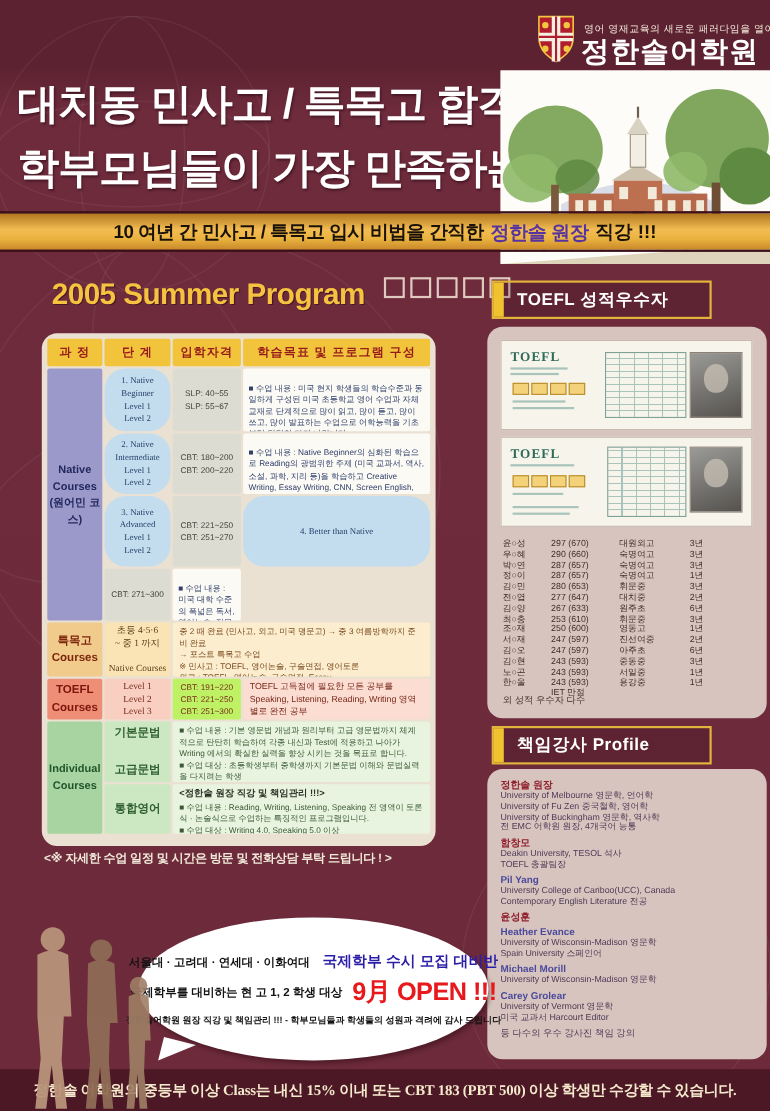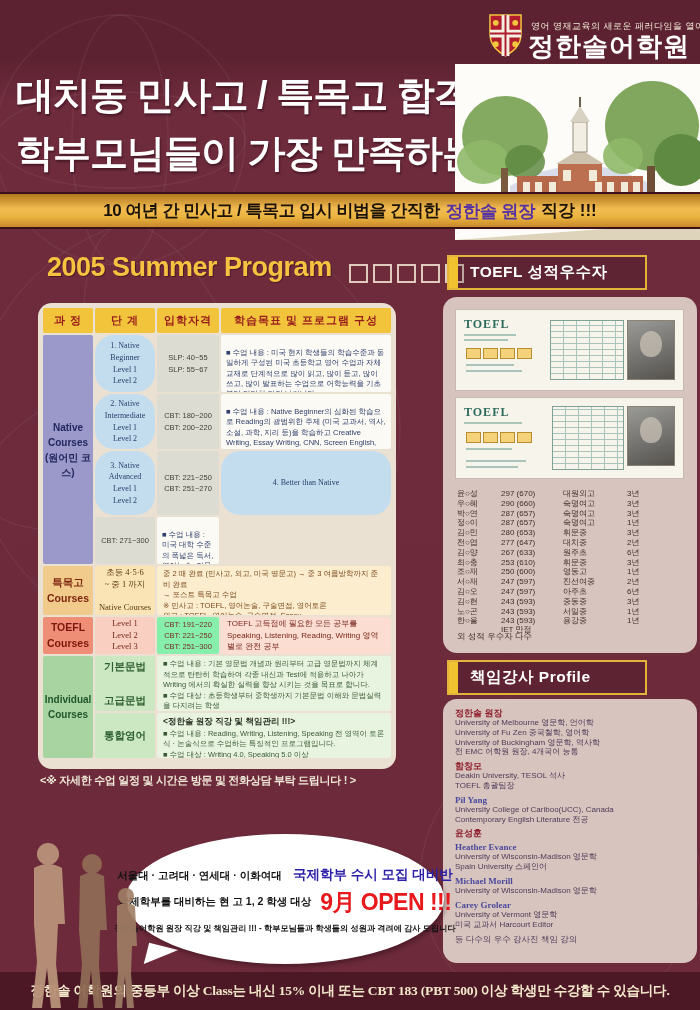--- a/index.html
+++ b/index.html
@@ -19,21 +19,21 @@
   .building-panel{position:absolute;left:455px;top:64px;width:245px;height:176px;background:#fdfcf8;}
   .banner{position:absolute;left:0;top:192px;width:700px;height:37px;
     background:linear-gradient(180deg,#b0761e 0,#f3bc52 45%,#eab33f 70%,#c9882a 100%);
     display:flex;align-items:center;justify-content:center;white-space:nowrap;
     border-top:2px solid #3a1019;border-bottom:2px solid #3a1019;box-sizing:border-box;text-align:center;}
   .banner .b1{color:#1a1208;font-weight:bold;font-size:17px;letter-spacing:-.5px;}
   .banner .b2{color:#5633a0;font-weight:bold;font-size:17.5px;margin:0 6px;letter-spacing:-.5px;}
   .banner .b3{color:#1a1208;font-weight:bold;font-size:17px;}
 
   
-  .prog-head{position:absolute;left:47px;top:252px;display:flex;align-items:flex-end;}
+  .prog-head{position:absolute;left:47px;top:252px;display:flex;align-items:flex-start;}
   .prog-title{color:#f5c33f;font-weight:bold;font-size:27px;letter-spacing:-.5px;text-shadow:1px 1px 0 rgba(40,5,15,.5);white-space:nowrap;}
   .sq{display:inline-block;width:15px;height:15px;border:2px solid rgba(245,230,215,.85);margin-left:5px;}
   .sqwrap{margin-left:12px;display:flex;}
 
   
   .ptable{position:absolute;left:38px;top:303px;width:358px;height:466px;background:#ebe1d2;border-radius:14px;
     padding:5px;box-sizing:border-box;display:grid;grid-template-columns:50px 60px 62px 1fr;
     grid-template-rows:25px 57px 55px 64px 47px 49px 37px 55px 45px;gap:2px;}
   .c{white-space:pre-line;overflow:hidden;display:flex;align-items:center;justify-content:center;
      text-align:center;border-radius:2px;}
@@ -43,21 +43,21 @@
   .nat-qual{background:#dcdcd2;color:#44413a;font-size:7.5px;line-height:1.5;}
   .desc{background:#fbfaf5;color:#32406b;font-size:7.5px;line-height:1.38;
     align-items:flex-start;justify-content:flex-start;text-align:left;padding:13px 5px;flex-direction:column;}
   .hl{color:#1d2a55;font-weight:bold;font-size:8px;width:100%;text-align:center;margin-top:2px;}
   .tm-label{background:#f0cb8b;color:#7e260d;font-weight:bold;font-size:10.5px;grid-column:1;grid-row:6;line-height:1.5;}
   .tm-step{background:#fae3b5;color:#5a3a14;font-size:8.5px;font-family:"Liberation Serif","DejaVu Serif",serif;grid-column:2;grid-row:6;line-height:1.4;}
   .tm-desc{background:#fbedcd;color:#7a4a1e;font-size:7.5px;grid-column:3/5;grid-row:6;
     align-items:flex-start;justify-content:flex-start;text-align:left;padding:3px 6px;line-height:1.4;}
   .tf-label{background:#ee8e76;color:#7c150c;font-weight:bold;font-size:10.5px;grid-column:1;grid-row:7;line-height:1.5;}
   .tf-step{background:#f8cfc0;color:#79281c;font-family:"Liberation Serif","DejaVu Serif",serif;font-size:8.5px;grid-column:2;grid-row:7;line-height:1.4;}
-  .tf-qual{background:#86efac;color:#79281c;font-size:7.5px;grid-column:3;grid-row:7;line-height:1.5;}
+  .tf-qual{background:#bef264;color:#79281c;font-size:7.5px;grid-column:3;grid-row:7;line-height:1.5;}
   .tf-desc{background:#fbddd1;color:#79281c;font-size:8px;grid-column:4;grid-row:7;
     align-items:center;justify-content:flex-start;text-align:left;padding:3px 6px;line-height:1.45;}
   .in-label{background:#a7d4a0;color:#20552b;font-weight:bold;font-size:10px;grid-column:1;grid-row:8/10;line-height:1.5;}
   .in-step{background:#cbe8c2;color:#2e5e30;font-weight:bold;font-size:10.5px;line-height:1.6;}
   .in-desc{background:#e9f4e0;color:#3a5a35;font-size:7.5px;grid-column:3/5;
     align-items:flex-start;justify-content:flex-start;text-align:left;padding:3px 6px;line-height:1.4;flex-direction:column;}
   .in-hl{color:#2c3326;font-weight:bold;font-size:8.5px;margin-bottom:1px;}
   .table-note{position:absolute;left:40px;top:773px;color:#f0e8d8;font-size:11px;font-weight:bold;letter-spacing:-.3px;}
 
   
@@ -83,21 +83,21 @@
   .rc-photo{position:absolute;width:46px;height:58px;background:linear-gradient(160deg,#9a9a96,#55524e);border:1px solid #8a8076;}
   .rc-photo:before{content:"";position:absolute;left:12px;top:10px;width:22px;height:26px;border-radius:50% 50% 45% 45%;background:#c9c2b6;opacity:.75;}
 
   .score-list{position:absolute;left:14px;top:192px;width:228px;}
   .score-row{display:grid;grid-template-columns:44px 62px 64px 1fr;color:#3e2e28;font-size:8px;line-height:9.8px;}
   .score-extra{margin-left:44px;color:#3e2e28;font-size:8px;line-height:10px;}
   .score-foot{position:absolute;left:14px;top:334px;color:#3e2e28;font-size:8.5px;}
 
   .prof{margin-bottom:4px;}
   .p-name{font-weight:bold;font-size:9px;line-height:10px;}
-  .p-name.kr{color:#8e1f2c;} .p-name.en{color:#4a4a9c;font-family:Liberation Serif, serif;}
+  .p-name.kr{color:#8e1f2c;} .p-name.en{color:#4a4a9c;}
   .p-detail{color:#4c3b57;font-size:8px;line-height:9.8px;white-space:pre-line;}
   .p-foot{color:#4c3b57;font-size:8.5px;margin-top:5px;}
 
   
   .bubble{position:absolute;left:126px;top:834px;width:318px;height:130px;background:#fff;border-radius:50%;
     box-shadow:2px 3px 4px rgba(30,0,10,.35);display:flex;flex-direction:column;align-items:center;justify-content:center;z-index:4;}
   .bubble-tail{position:absolute;left:146px;top:946px;width:0;height:0;border-style:solid;
     border-width:22px 30px 0 0;border-color:#fff transparent transparent transparent;transform:rotate(14deg);z-index:3;}
   .bl{white-space:nowrap;}
   .bl1 .t{color:#121212;font-weight:bold;font-size:10.5px;}

